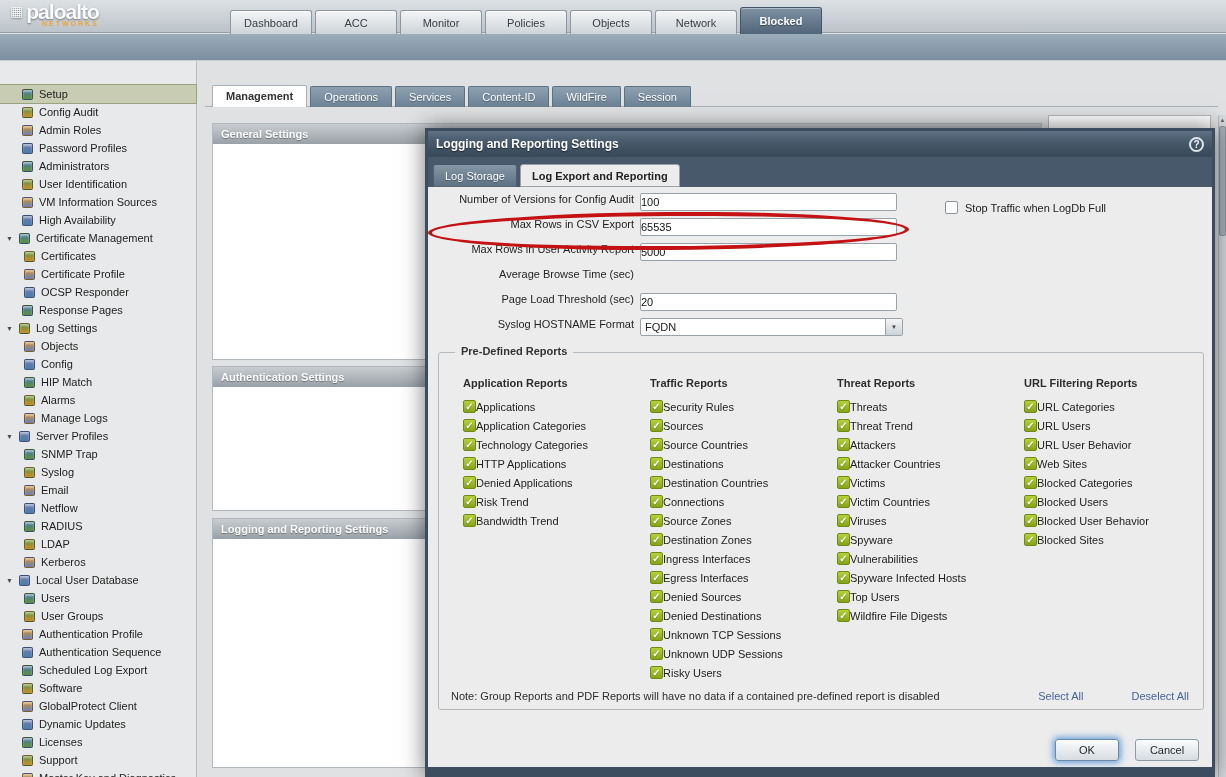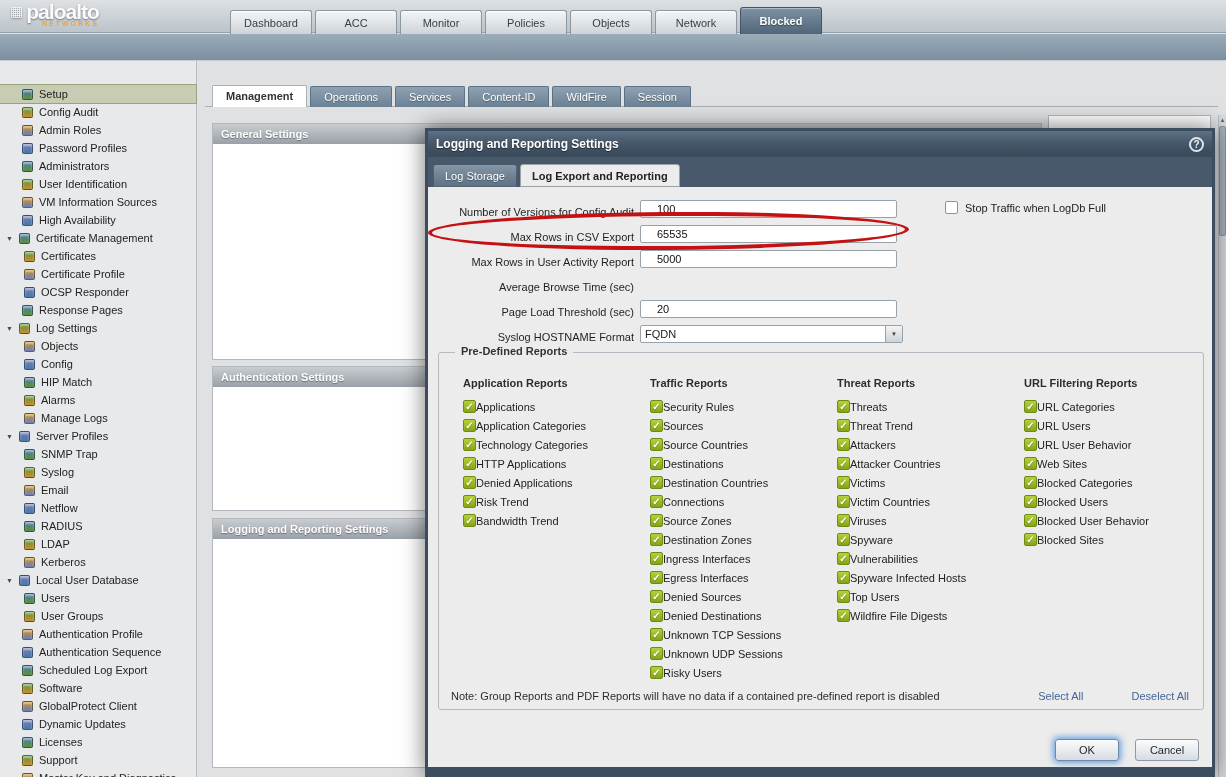--- a/index.html
+++ b/index.html
@@ -67,24 +67,24 @@
   #dlg-title{color:#fff;font-weight:bold;font-size:12px;text-shadow:0 1px 1px rgba(0,0,0,.5)}
   #dlg-help{margin-left:auto;width:15px;height:15px;border-radius:50%;border:2px solid #dde5eb;color:#eef3f8;
     text-align:center;line-height:12px;font-size:10px;font-weight:bold;cursor:pointer}
   #dlg-tabs{height:30px;background:#47596b;display:flex;align-items:flex-end;padding-left:5px;gap:3px}
   .dtab{height:23px;padding:0 11px;line-height:22px;color:#fff;cursor:pointer;border:1px solid #36465596;
     background:linear-gradient(#8496a7,#5e7284);border-radius:3px 3px 0 0;text-shadow:0 1px 1px rgba(0,0,0,.35)}
   .dtab.active{background:#ececec;color:#222;font-weight:bold;text-shadow:none;border-color:#9aa2a9}
   #dlg-body{position:absolute;left:0;top:56px;right:0;bottom:0;background:#ececec}
 
   #dlg-form{position:absolute;left:0;top:6px}
-  .f-row{display:flex;align-items:flex-end;height:25px}
+  .f-row{display:flex;align-items:flex-start;height:25px}
   .f-label{width:212px;text-align:right;padding-right:6px;color:#1f1f1f}
   .f-input{width:257px;height:18px;border:1px solid #98a2aa;border-radius:2px;background:#fff;
-    padding:0 16px;font-family:"Liberation Sans",sans-serif;font-size:11px;color:#111}
+    padding:0 0;font-family:"Liberation Sans",sans-serif;font-size:11px;color:#111}
   .f-select{width:263px;height:18px;border:1px solid #98a2aa;border-radius:2px;background:#fff;display:flex;cursor:pointer}
   .f-selval{flex:1;line-height:16px;padding:0 4px}
   .f-selbtn{width:17px;background:linear-gradient(#f3f4f5,#ced3d7);border-left:1px solid #98a2aa;
     text-align:center;font-size:6px;line-height:16px;color:#3c4247}
 
   #dlg-opts{position:absolute;left:517px;top:8px}
   .opt-row{display:flex;align-items:center;height:25px;cursor:pointer}
   .opt-label{margin-left:7px}
   .cb{width:13px;height:13px;border:1px solid #8b949b;border-radius:2px;background:#fff;flex:none;
     text-align:center;font-size:10px;line-height:12px;font-weight:bold;color:#fff;cursor:pointer}

